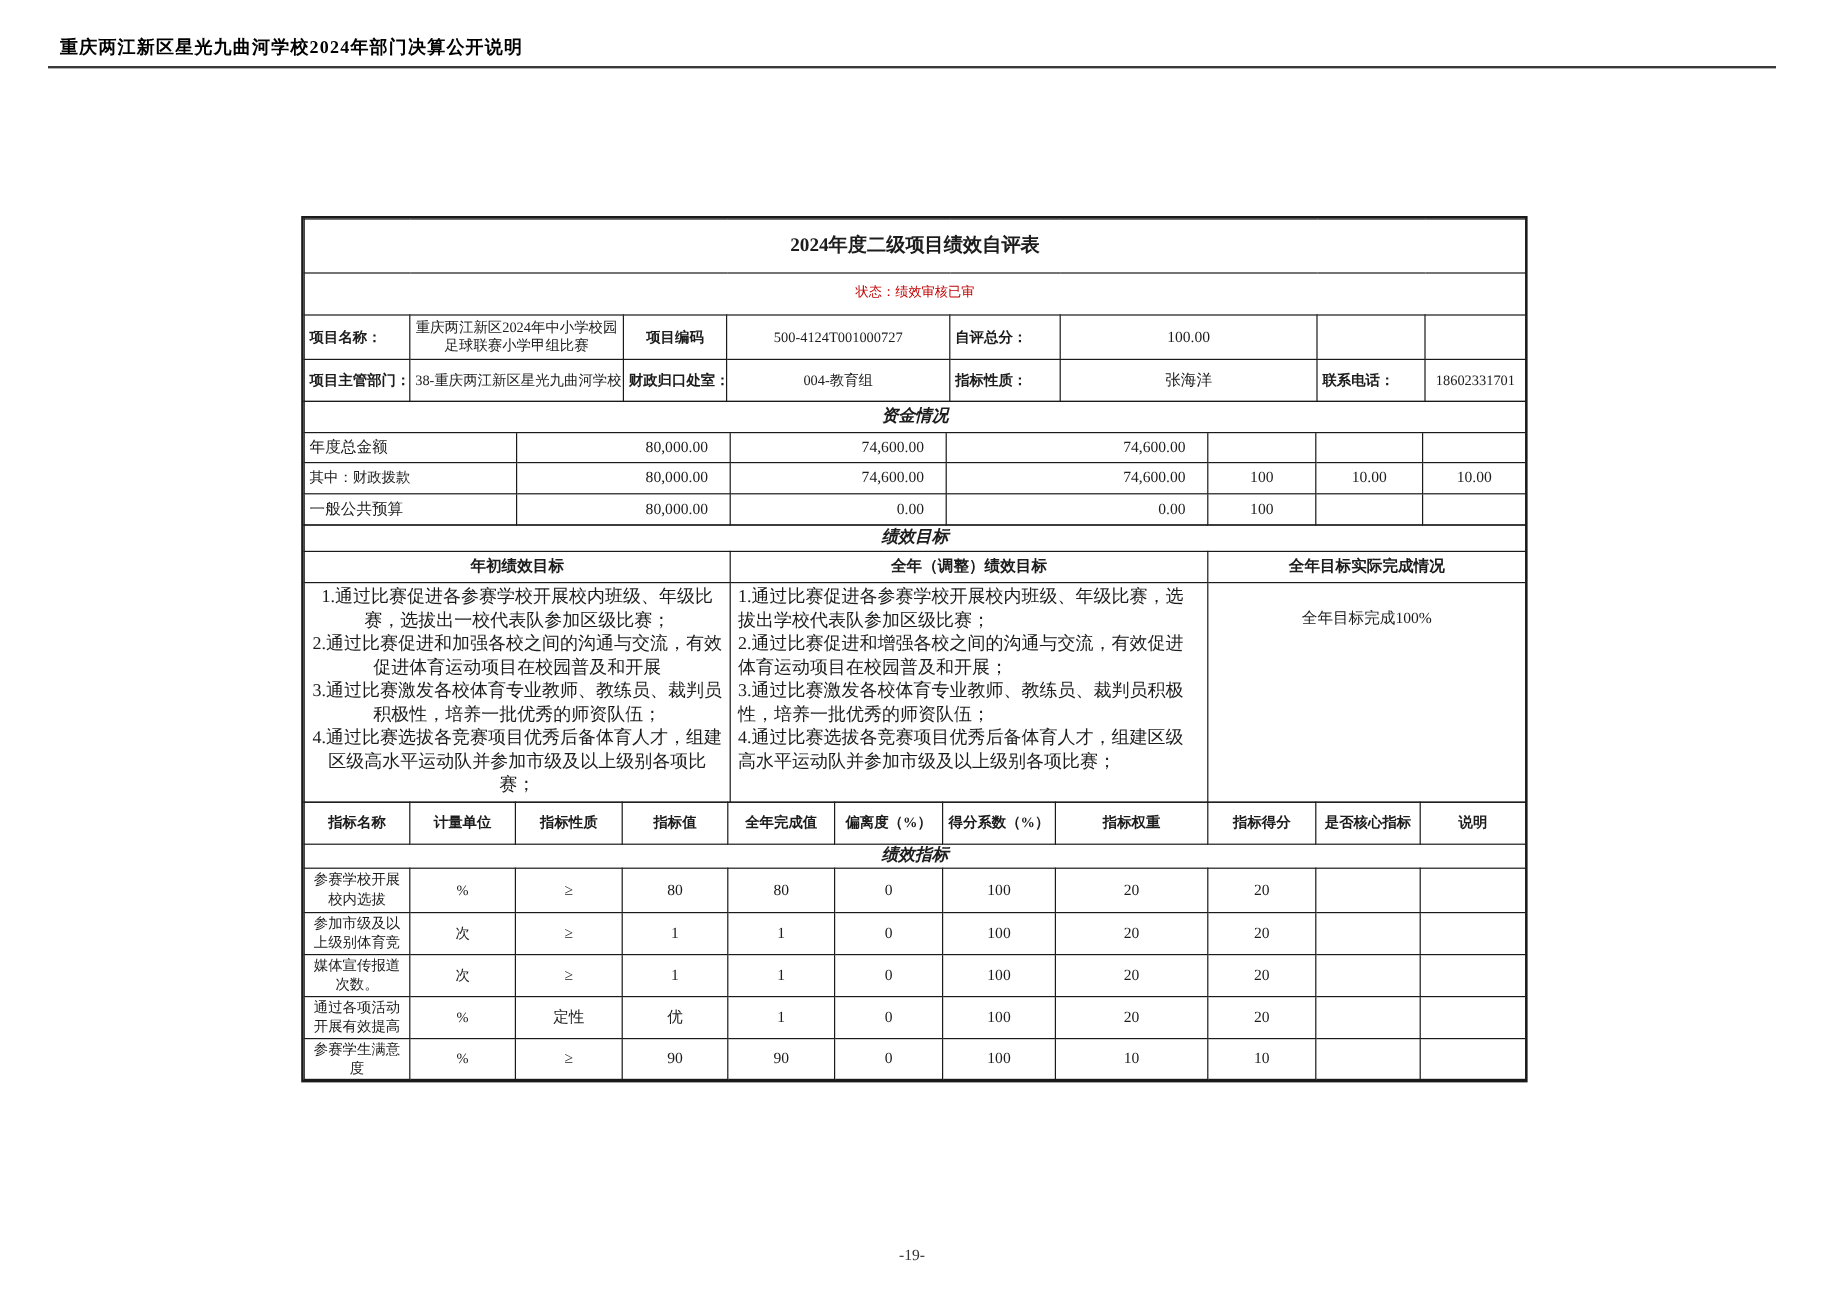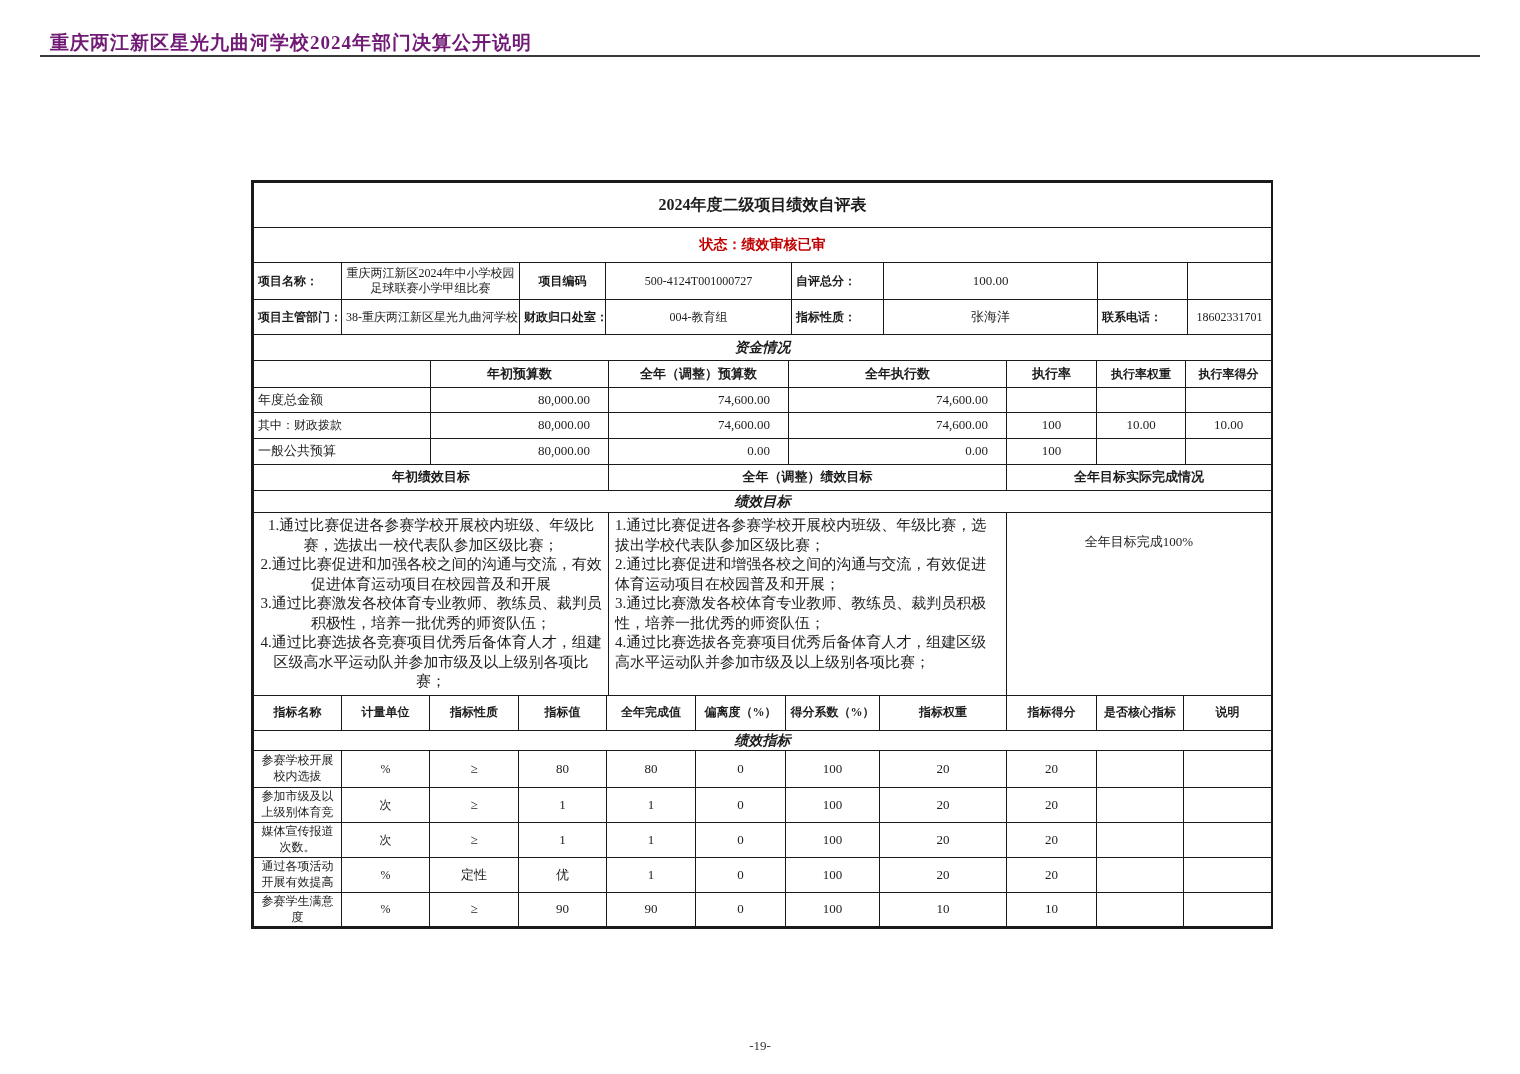--- a/index.html
+++ b/index.html
@@ -2,40 +2,40 @@
 <html><head>
 <meta charset="utf-8">
 <style>
   html,body{margin:0;padding:0;}
   body{
     width:1520px;height:1074px;background:#ffffff;position:relative;
     font-family:"Liberation Serif","DejaVu Serif",serif;color:#111;
     -webkit-font-smoothing:antialiased;
   }
   .doc-header{
-    position:absolute;left:50px;top:30px;font-size:19px;font-weight:bold;
-    letter-spacing:1px;color:#701a75;
+    position:absolute;left:50px;top:30px;font-size:15px;font-weight:bold;
+    letter-spacing:1px;color:#000000;
   }
   .header-rule{
     position:absolute;left:40px;top:55px;width:1440px;height:2px;background:#3a3a3a;
   }
   .main-table{
     position:absolute;left:251px;top:180px;width:1018px;border:2px solid #1a1a1a;background:#fff;
   }
   table{border-collapse:collapse;table-layout:fixed;width:100%;}
   table + table{margin-top:-1px;}
   td{
     border:1px solid #1a1a1a;font-size:13px;padding:1px 4px;overflow:hidden;
     vertical-align:middle;color:#1c1c1c;line-height:1.25;
   }
   .c{text-align:center;}
   .r{text-align:right;padding-right:18px;}
   .b{font-weight:bold;}
   .title-cell{font-size:16px;font-weight:bold;text-align:center;}
-  .status-cell{font-size:14px;font-weight:bold;text-align:center;color:#c00000;}
+  .status-cell{font-size:11px;font-weight:normal;text-align:center;color:#c00000;}
   .section-cell{font-size:14px;font-weight:bold;text-align:center;font-style:italic;}
   .small{font-size:12px;}
   .nowrap{white-space:nowrap;}
   .goal-cell{vertical-align:top;padding:3px 6px;font-size:15px;line-height:1.3;}
   .goal-item-centered{text-align:center;}
   .goal-item-left{text-align:left;}
   .completion-cell{vertical-align:top;text-align:center;padding-top:21px;}
   .ind-name{font-size:12px;text-align:center;line-height:1.3;padding:1px 2px;}
   .page-number{
     position:absolute;top:1038px;left:0;width:100%;text-align:center;font-size:13px;color:#333;
@@ -97,29 +97,20 @@
         <col style="width:180px">
         <col style="width:218px">
       <col style="width:90px">
         <col style="width:89px">
         <col style="width:86px">
     </colgroup>
     <tbody>
         <tr style="height:26px">
       <td colspan="7" class="section-cell">资金情况</td>
     </tr>
-    <tr style="height:27px">
-      <td></td>
-      <td class="b c">年初预算数</td>
-      <td class="b c">全年（调整）预算数</td>
-      <td class="b c">全年执行数</td>
-      <td class="b c">执行率</td>
-      <td class="b c small">执行率权重</td>
-      <td class="b c small">执行率得分</td>
-    </tr>
     <tr style="height:25px">
       <td>年度总金额</td>
       <td class="r">80,000.00</td>
       <td class="r">74,600.00</td>
       <td class="r">74,600.00</td>
       <td class="c"></td>
       <td class="c"></td>
       <td class="c"></td>
     </tr>
     <tr style="height:26px">
@@ -143,27 +134,27 @@
   </tbody>
     </table>
 
   <table>
     <colgroup>
       <col style="width:355px">
         <col style="width:398px">
         <col style="width:265px">
     </colgroup>
     <tbody>
-        <tr style="height:26px">
+        <tr style="height:22px">
+      <td colspan="3" class="section-cell">绩效目标</td>
+    </tr>
+    <tr style="height:26px">
       <td class="b c">年初绩效目标</td>
       <td class="b c">全年（调整）绩效目标</td>
       <td class="b c">全年目标实际完成情况</td>
-    </tr>
-    <tr style="height:22px">
-      <td colspan="3" class="section-cell">绩效目标</td>
     </tr>
     <tr style="height:138px">
       <td class="goal-cell">
         <div class="goal-item-centered">1.通过比赛促进各参赛学校开展校内班级、年级比赛，选拔出一校代表队参加区级比赛；</div>
         <div class="goal-item-centered">2.通过比赛促进和加强各校之间的沟通与交流，有效促进体育运动项目在校园普及和开展</div>
         <div class="goal-item-centered">3.通过比赛激发各校体育专业教师、教练员、裁判员积极性，培养一批优秀的师资队伍；</div>
         <div class="goal-item-centered">4.通过比赛选拔各竞赛项目优秀后备体育人才，组建区级高水平运动队并参加市级及以上级别各项比赛；</div>
       </td>
       <td class="goal-cell">
         <div class="goal-item-left">1.通过比赛促进各参赛学校开展校内班级、年级比赛，选拔出学校代表队参加区级比赛；</div>

